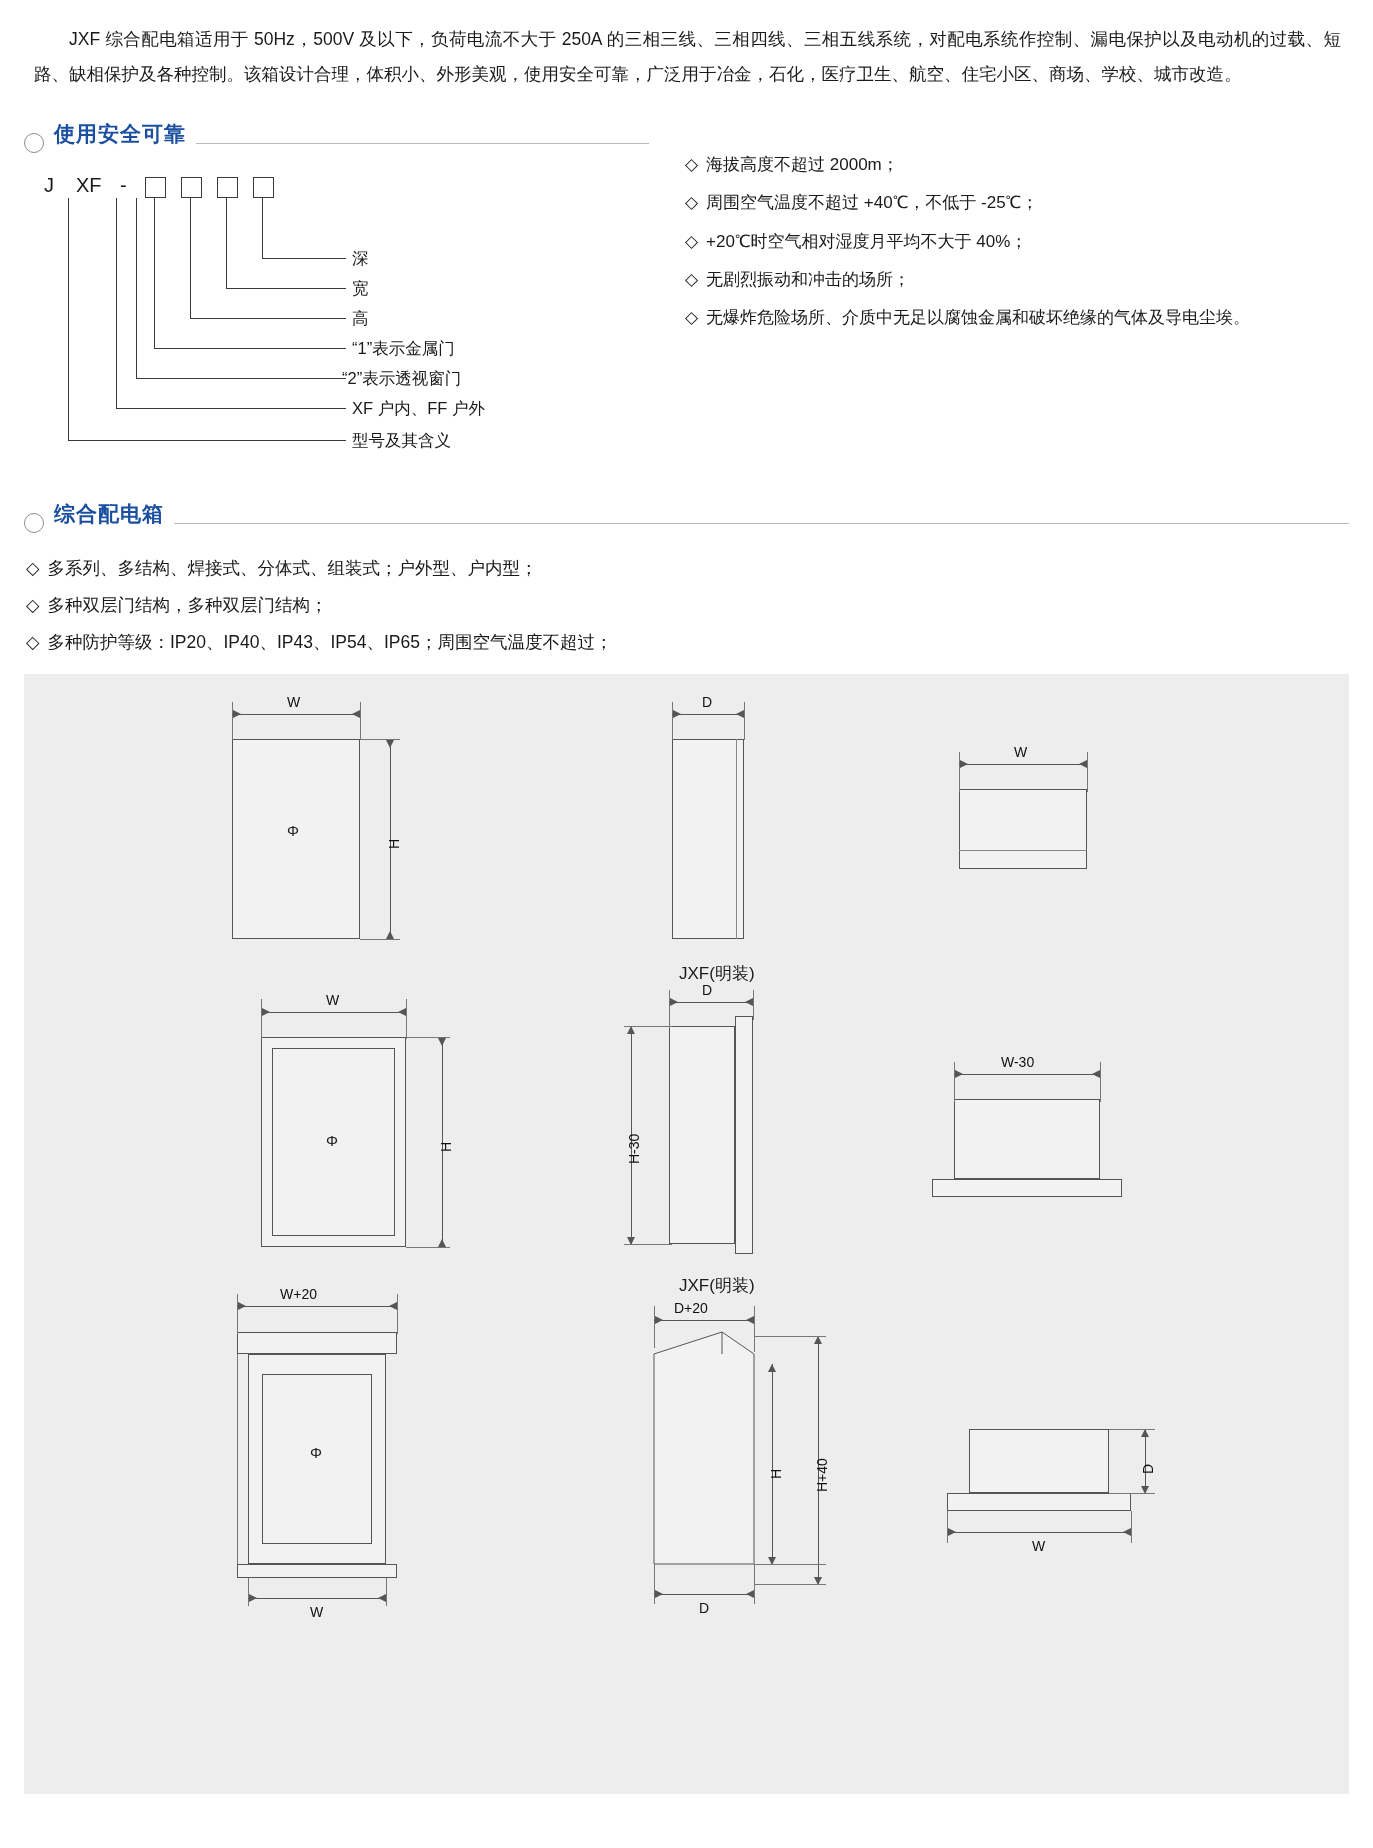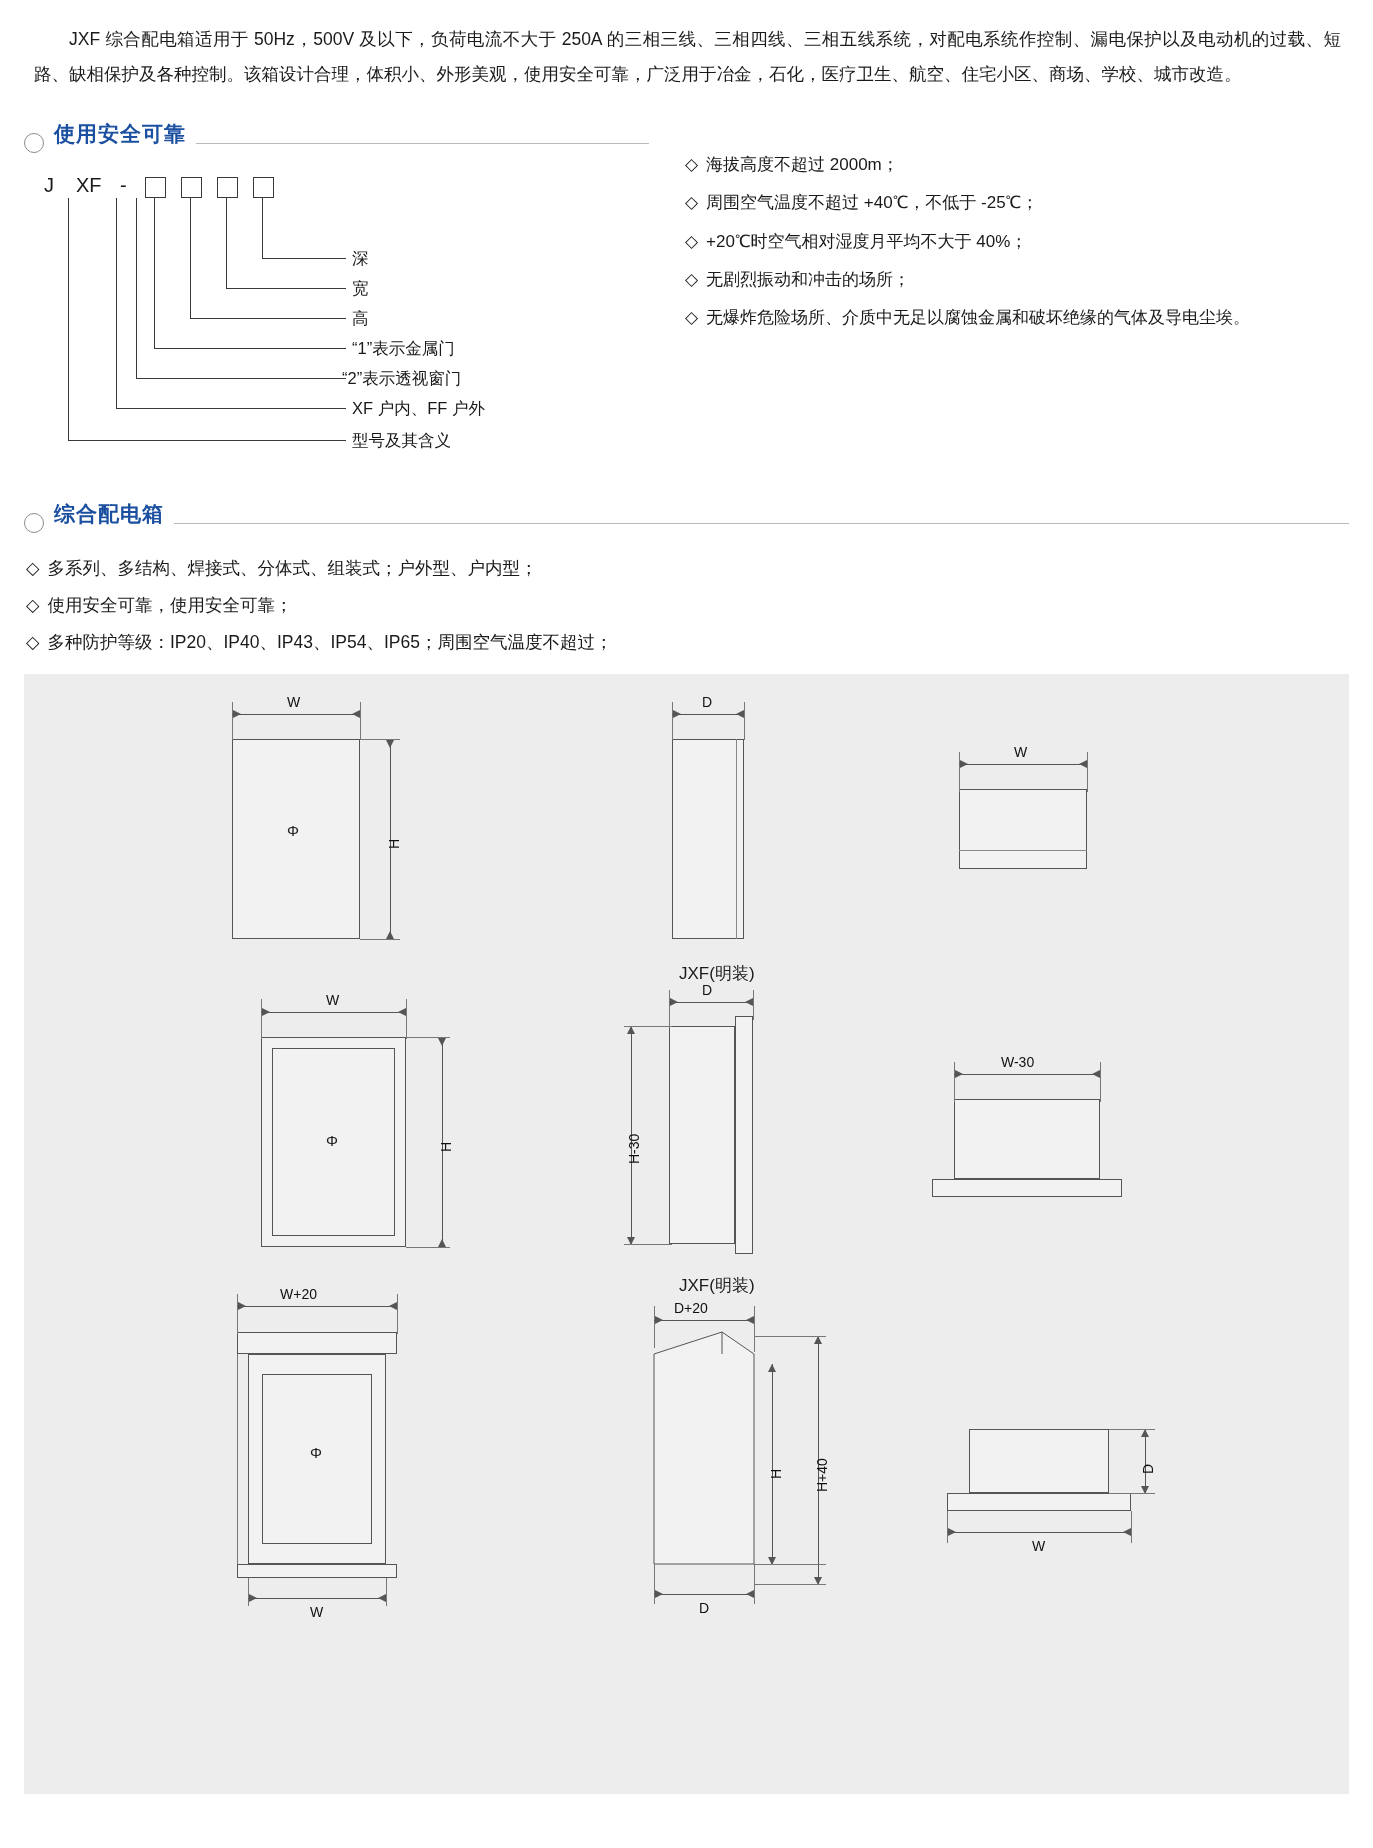--- a/index.html
+++ b/index.html
@@ -278,21 +278,21 @@
     <span class="title">综合配电箱</span>
     <span class="rule"></span>
   </div>
   <div class="feature-list">
     <div class="feature-item">
       <span>◇</span>
       <span>多系列、多结构、焊接式、分体式、组装式；户外型、户内型；</span>
     </div>
     <div class="feature-item">
       <span>◇</span>
-      <span>使用安全可靠，使用安全可靠；</span>
+      <span>多种双层门结构，多种双层门结构；</span>
     </div>
     <div class="feature-item">
       <span>◇</span>
       <span>多种防护等级：IP20、IP40、IP43、IP54、IP65；周围空气温度不超过；</span>
     </div>
   </div>
 
   <div class="drawing-panel">
 
     <div class="rect" style="left:208px; top:65px; width:128px; height:200px;"></div>

